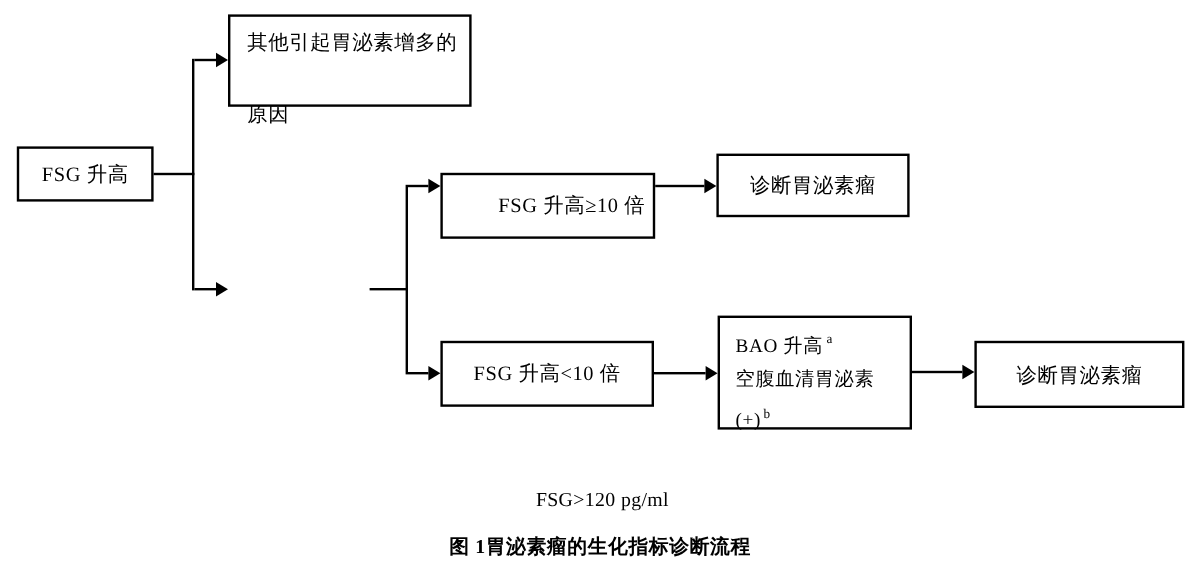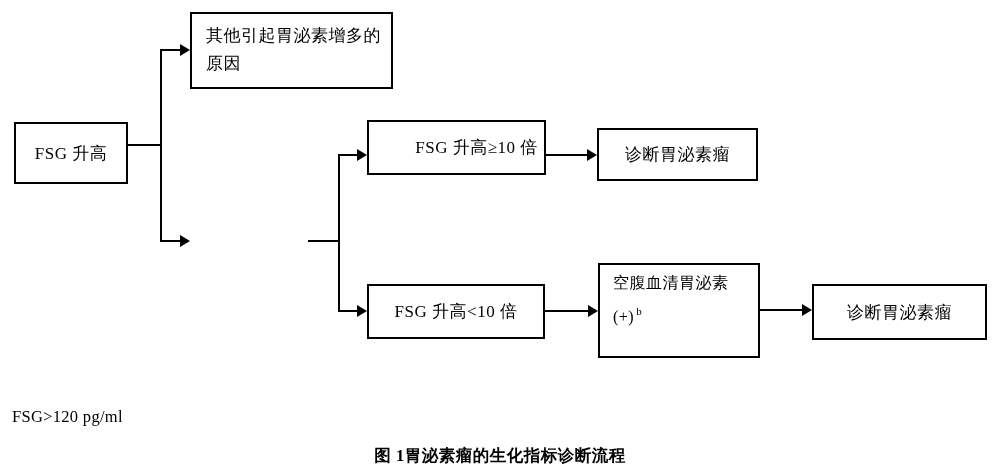--- a/index.html
+++ b/index.html
@@ -67,24 +67,24 @@
     left: 0;
     width: 1000px;
     text-align: center;
     font-size: 16.5px;
     font-weight: bold;
     letter-spacing: 0.5px;
   }
   .caption .fig-label { }
 
   
-  #n-fsg   { left: 14px;  top: 122px; width: 114px; height: 62px; }
-  #n-other { left: 190px; top: 12px;  width: 203px; height: 77px; padding: 8px 0 0 14px; line-height: 28px; }
+  #n-fsg   { left: 14px;  top: 122px; width: 114px; height: 46px; }
+  #n-other { left: 190px; top: 12px;  width: 203px; height: 77px; padding: 8px 0 0 14px; line-height: 28px; gap: 32px; }
   #n-ph    { left: 190px; top: 217px; width: 118px; height: 48px; }
-  #n-ge10  { left: 367px; top: 120px; width: 179px; height: 55px; padding-left: 40px; }
+  #n-ge10  { left: 367px; top: 144px; width: 179px; height: 55px; padding-left: 40px; }
   #n-dx1   { left: 597px; top: 128px; width: 161px; height: 53px; }
   #n-lt10  { left: 367px; top: 284px; width: 178px; height: 55px; font-family: Liberation Serif, serif; }
   #n-bao   { left: 598px; top: 263px; width: 162px; height: 95px; padding: 4px 0 0 13px; line-height: 28px; font-size: 16px; }
   #n-dx2   { left: 812px; top: 284px; width: 175px; height: 56px; }
 </style>
 </head>
 <body>
 
 <div class="stage">
 
@@ -104,20 +104,21 @@
 
   <div class="node" id="n-dx1">
     <span>诊断胃泌素瘤</span>
   </div>
 
   <div class="node" id="n-lt10">
     <span>FSG 升高&lt;10 倍</span>
   </div>
 
   <div class="node multiline" id="n-bao">
+    <span><span>BAO 升高</span><span class="sup" style="margin-left:3px;">a</span></span>
     <span>空腹血清胃泌素</span>
     <span><span>(+)</span><span class="sup" style="margin-left:2px;">b</span></span>
   </div>
 
   <div class="node" id="n-dx2">
     <span>诊断胃泌素瘤</span>
   </div>
 
   <div class="hline" style="left:128px; top:144px; width:34px;"></div>
   <div class="vline" style="left:160px; top:49px; height:193px;"></div>
@@ -139,19 +140,19 @@
 
   <div class="hline" style="left:546px; top:154px; width:41px;"></div>
   <div class="ah" style="left:587px; top:149px;"></div>
 
   <div class="hline" style="left:545px; top:310px; width:43px;"></div>
   <div class="ah" style="left:588px; top:305px;"></div>
 
   <div class="hline" style="left:760px; top:309px; width:42px;"></div>
   <div class="ah" style="left:802px; top:304px;"></div>
 
-  <div class="note-line" style="top:407px;">FSG&gt;120 pg/ml</div>
+  <div class="note-line" style="top:407px;text-align:center;">FSG&gt;120 pg/ml</div>
 
   <div class="caption">
     <span class="fig-label">图 1</span><span>胃泌素瘤的生化指标诊断流程</span>
   </div>
 
 </div>
 
 </body></html>

